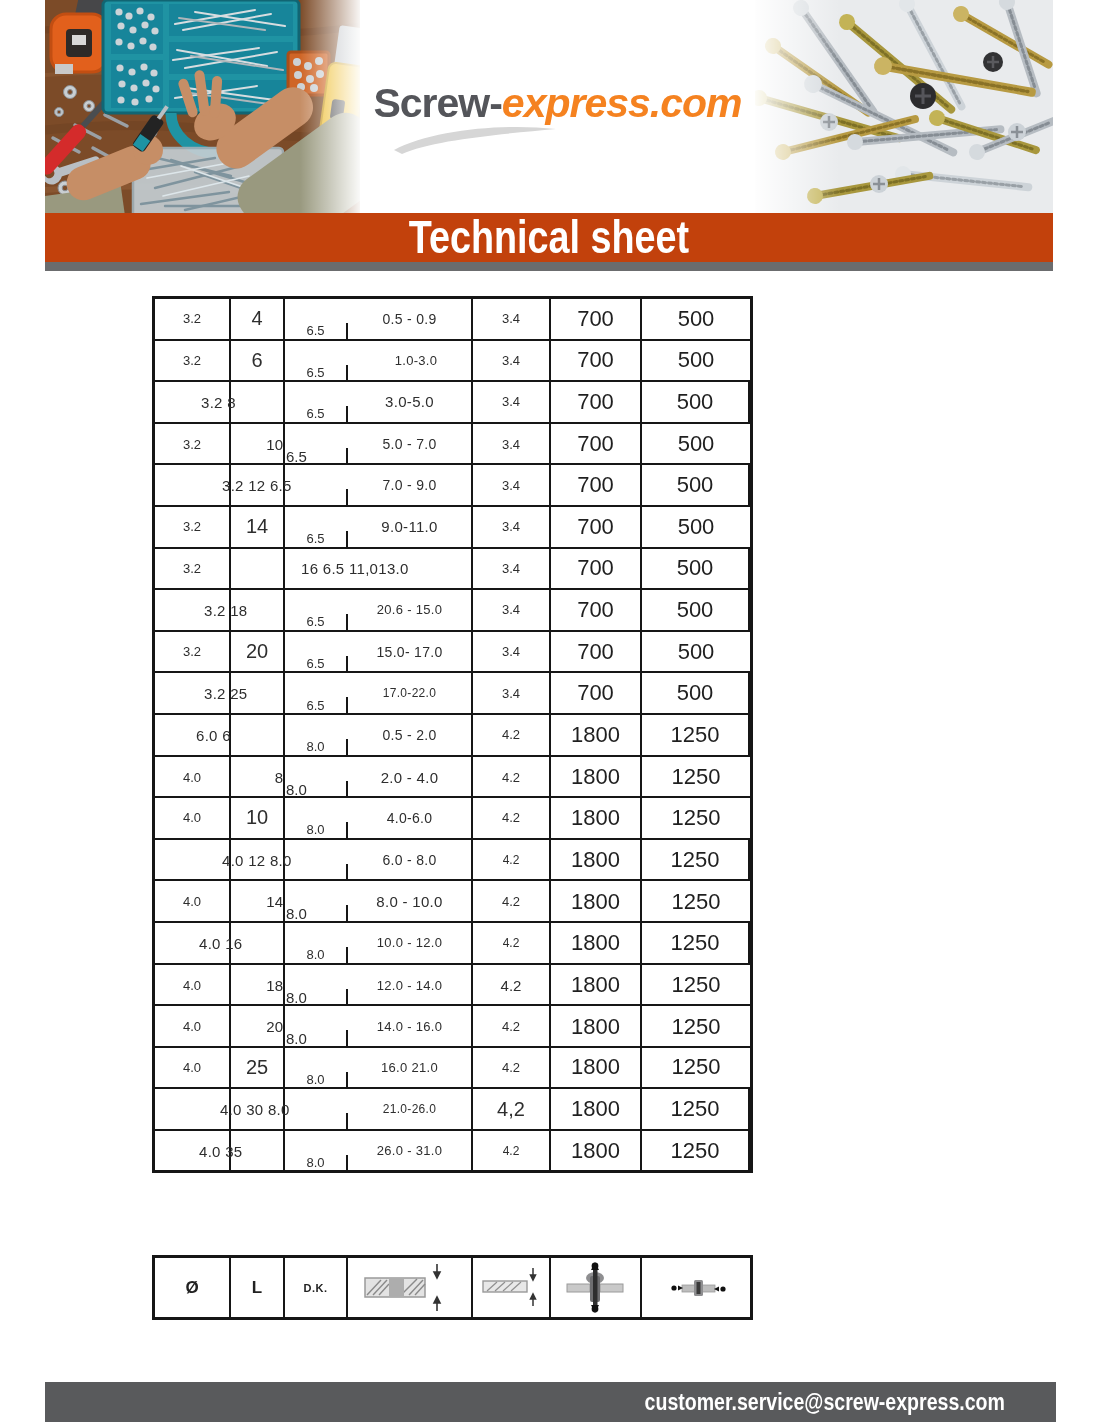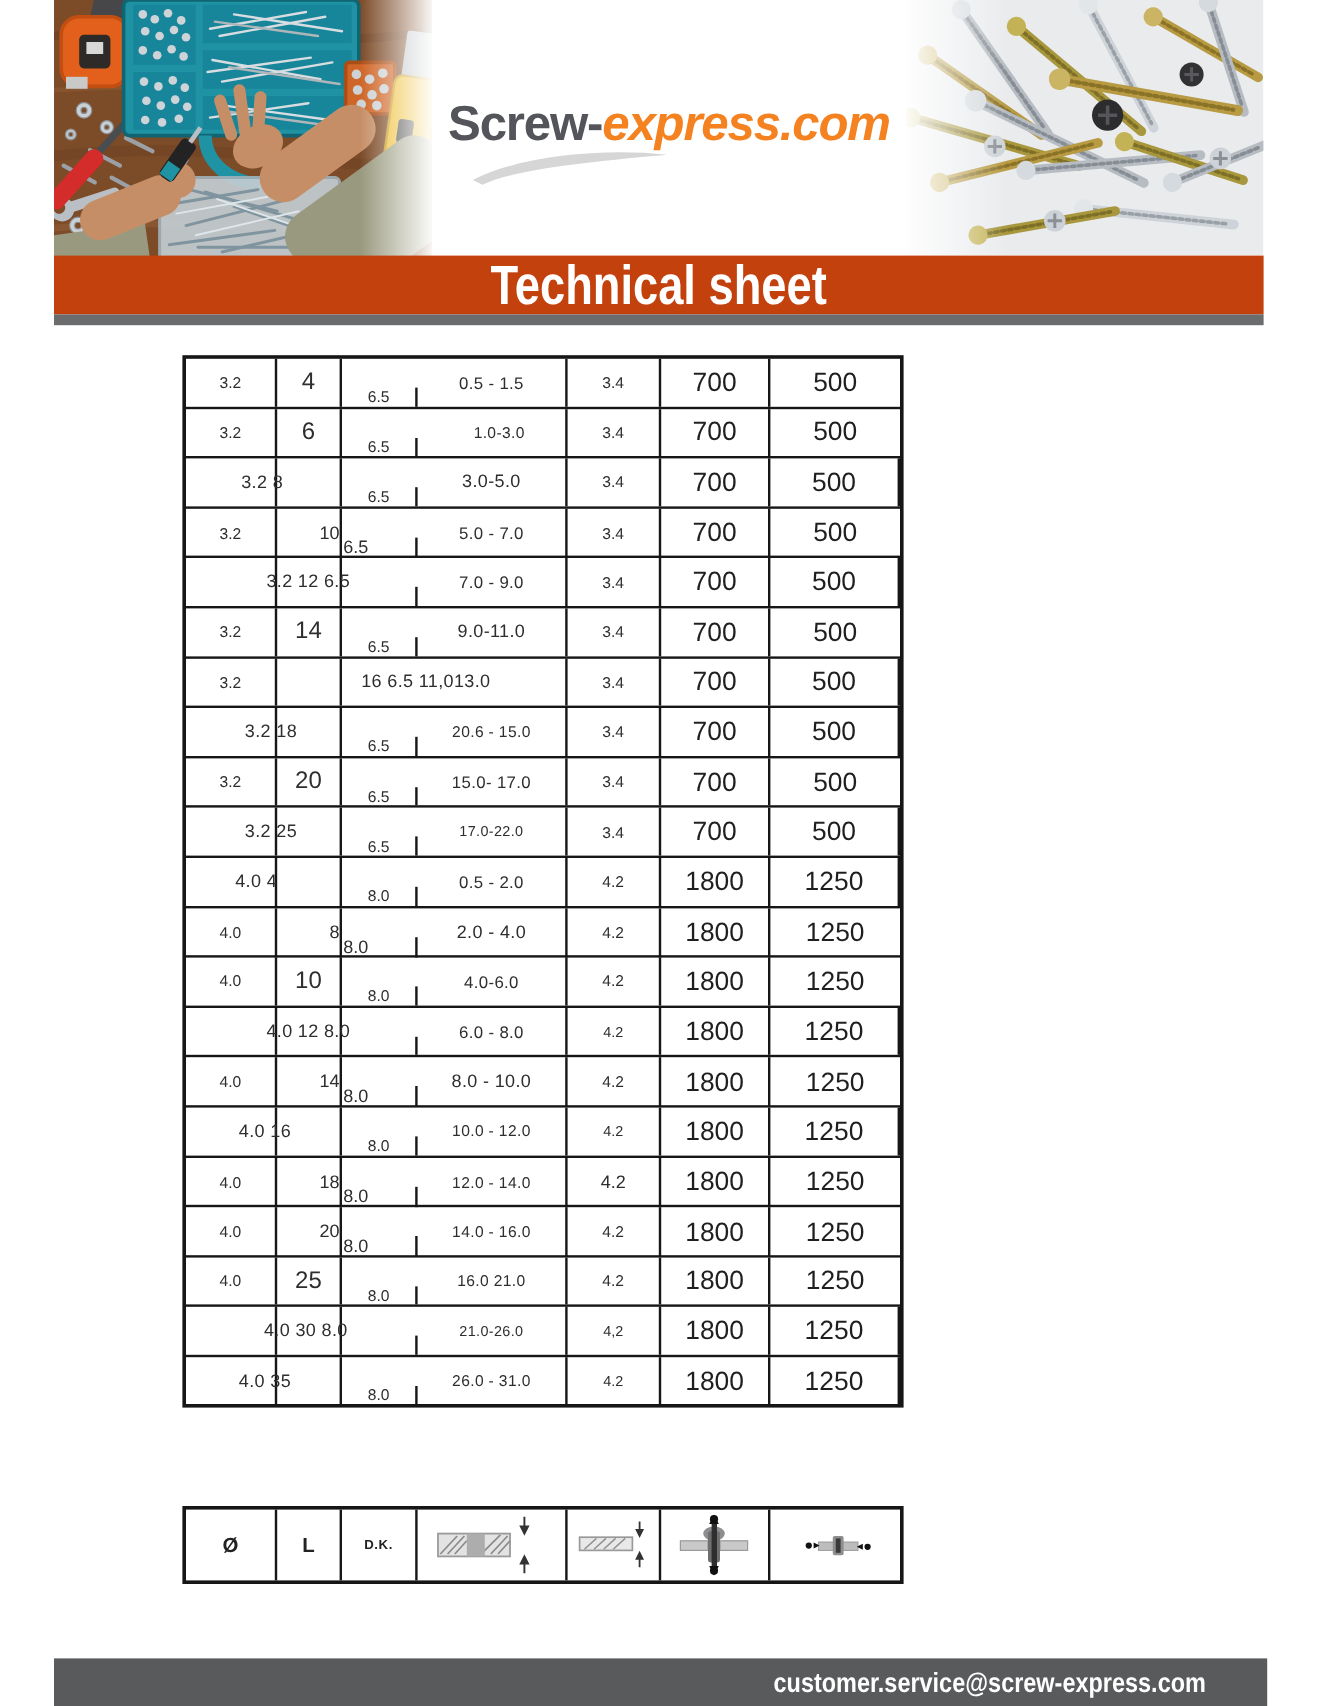--- a/index.html
+++ b/index.html
@@ -335,21 +335,21 @@
 <div class="banner">
   <div class="banner-text">Technical sheet</div>
 </div>
 <div class="banner-shadow"></div>
 
 <div class="spec-table">
     <div class="trow">
       <div class="c c1">3.2</div>
       <div class="c c2 lg">4</div>
       <div class="c c3">6.5</div>
-      <div class="c c4" style="font-size: 14px;">0.5 - 1.5</div>
+      <div class="c c4" style="font-size: 14px;">0.5 - 0.9</div>
       <div class="c c5" style="font-size: 13px;">3.4</div>
       <div class="c c6">700</div>
       <div class="c c7">500</div>
     </div>
     <div class="trow">
       <div class="c c1">3.2</div>
       <div class="c c2 lg">6</div>
       <div class="c c3">6.5</div>
       <div class="c c4" style="font-size: 13px; padding-left: 13px;">1.0-3.0</div>
       <div class="c c5" style="font-size: 13px;">3.4</div>
@@ -434,21 +434,21 @@
       <span class="merged" style="left: 49px;">3.2 25</span>
     </div>
     <div class="trow">
       <div class="c c1"></div>
       <div class="c c2"></div>
       <div class="c c3">8.0</div>
       <div class="c c4" style="font-size: 14px;">0.5 - 2.0</div>
       <div class="c c5" style="font-size: 13px;">4.2</div>
       <div class="c c6">1800</div>
       <div class="c c7">1250</div>
-      <span class="merged" style="left: 41px;">4.0 4</span>
+      <span class="merged" style="left: 41px;">6.0 6</span>
     </div>
     <div class="trow">
       <div class="c c1">4.0</div>
       <div class="c c2 right">8</div>
       <div class="c c3 left">8.0</div>
       <div class="c c4" style="font-size: 15px;">2.0 - 4.0</div>
       <div class="c c5" style="font-size: 13px;">4.2</div>
       <div class="c c6">1800</div>
       <div class="c c7">1250</div>
     </div>
@@ -515,21 +515,21 @@
       <div class="c c4" style="font-size: 13px;">16.0 21.0</div>
       <div class="c c5" style="font-size: 13px;">4.2</div>
       <div class="c c6">1800</div>
       <div class="c c7">1250</div>
     </div>
     <div class="trow">
       <div class="c c1"></div>
       <div class="c c2"></div>
       <div class="c c3"></div>
       <div class="c c4" style="font-size: 12px;">21.0-26.0</div>
-      <div class="c c5" style="font-size: 12px;">4,2</div>
+      <div class="c c5" style="font-size: 20px;">4,2</div>
       <div class="c c6">1800</div>
       <div class="c c7">1250</div>
       <span class="merged" style="left: 65px;">4.0 30 8.0</span>
     </div>
     <div class="trow">
       <div class="c c1"></div>
       <div class="c c2"></div>
       <div class="c c3">8.0</div>
       <div class="c c4" style="font-size: 13px;">26.0 - 31.0</div>
       <div class="c c5" style="font-size: 12px;">4.2</div>

